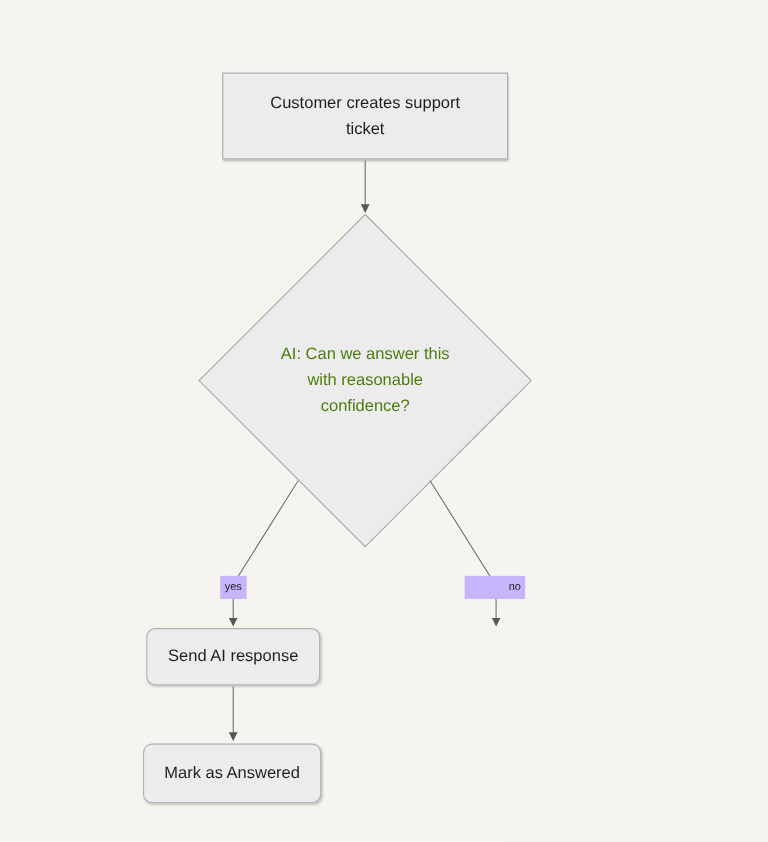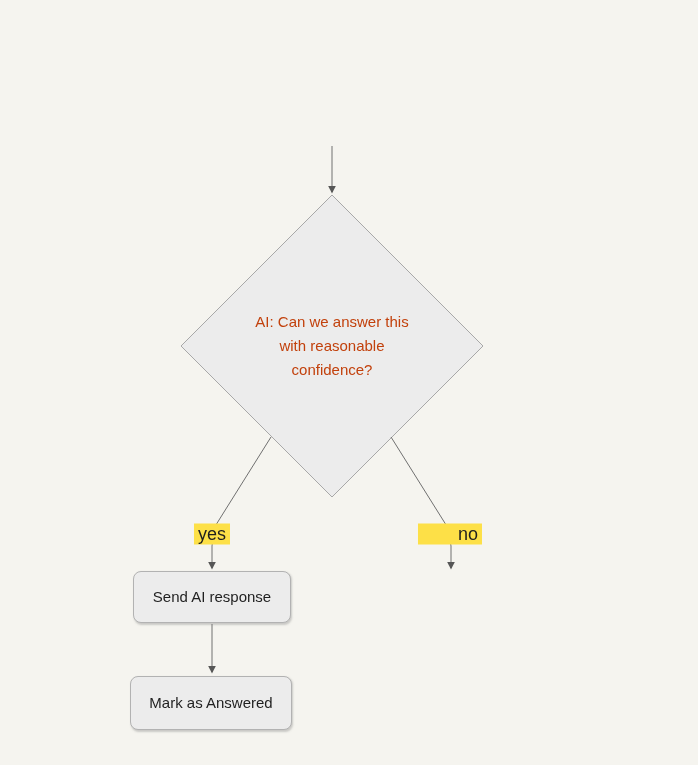--- a/index.html
+++ b/index.html
@@ -69,32 +69,32 @@
     left: 130px;
     top: 676px;
     width: 162px;
     height: 54px;
   }
   .diamond-label {
     position: absolute;
     left: 222px;
     top: 310px;
     width: 220px;
-    color: #c2410c;
+    color: #4d7c0f;
     font-size: 15px;
     line-height: 24px;
     text-align: center;
     white-space: pre-line;
   }
   .edge-label {
     position: absolute;
     transform: translate(-50%, -50%);
-    background: #fde047;
+    background: #c4b5fd;
     color: #1f1f1f;
-    font-size: 18px;
+    font-size: 10px;
     line-height: 19px;
     padding: 1px 4px;
   }
   .edge-label.yes { left: 212px; top: 534px; }
   .edge-label.no  { left: 450px; top: 534px; padding-left: 40px; }
 </style>
 </head>
 <body>
 
 <div class="canvas">
@@ -110,20 +110,24 @@
 
     <path d="M332,146 L332,192" fill="none" stroke="#707070" stroke-width="1" marker-end="url(#arrowhead)"></path>
 
     <path d="M271,437 L214,528 L212,546 L212,568" fill="none" stroke="#707070" stroke-width="1" marker-end="url(#arrowhead)"></path>
 
     <path d="M391,437 L448,528 L451,546 L451,568" fill="none" stroke="#707070" stroke-width="1" marker-end="url(#arrowhead)"></path>
 
     <path d="M212,624 L212,672" fill="none" stroke="#707070" stroke-width="1" marker-end="url(#arrowhead)"></path>
   </svg>
 
+  <div class="node rect">
+    <span class="label">Customer creates support
+ticket</span>
+  </div>
 
   <div class="diamond-label">AI: Can we answer this
 with reasonable
 confidence?</div>
 
   <span class="edge-label yes">yes</span>
 
   <span class="edge-label no">no</span>
 
   <div class="node rounded send">

